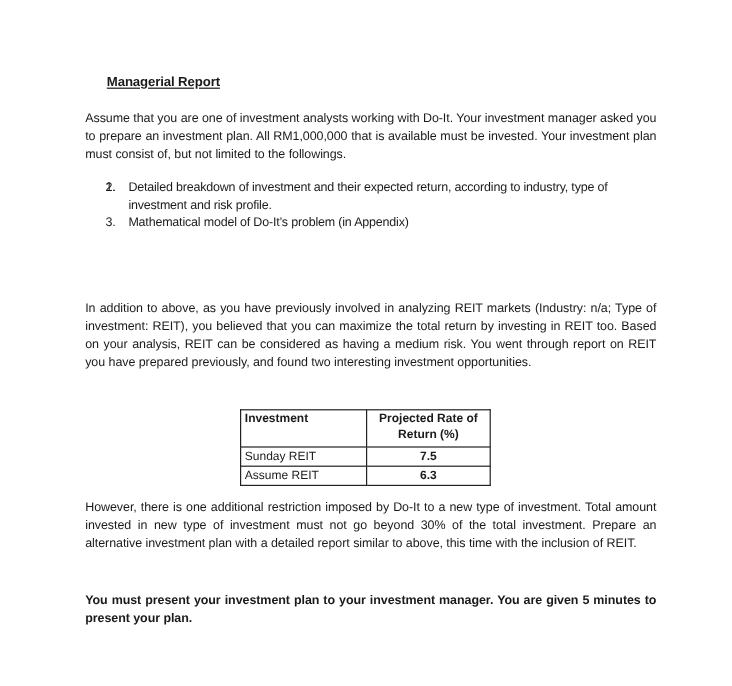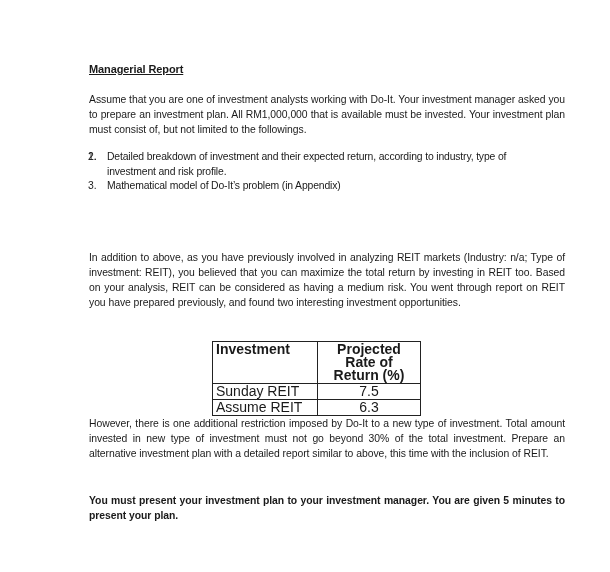--- a/index.html
+++ b/index.html
@@ -11,39 +11,38 @@
   .page { position: absolute; left: 71px; top: 0; width: 476px; }
   .title {
     position: absolute; left: 18px; top: 63px;
     font-size: 11px; font-weight: bold; text-decoration: underline;
     letter-spacing: -0.1px; white-space: nowrap;
   }
   .para {
     position: absolute; left: 0; width: 476px;
     font-size: 10.4px; line-height: 15px; text-align: justify;
     letter-spacing: -0.05px;
-    margin-left: 18px;
   }
   .p1 { top: 92px; }
   .p2 { top: 250px; }
   .p3 { top: 416px; }
   .p4 { top: 493px; font-weight: bold; }
   .list { position: absolute; left: 17px; top: 150px; width: 459px; margin: 0; padding: 0; list-style: none; }
   .list li { position: relative; padding-left: 19px; font-size: 10.4px; line-height: 14.5px; letter-spacing: -0.15px; }
   .list li .num { position: absolute; left: 0; top: 0; }
   table.inv {
-    position: absolute; left: 212px; top: 341px;
-    border-collapse: collapse; font-size: 14px; line-height: 13px; border-radius: 18px;
+    position: absolute; left: 200px; top: 341px;
+    border-collapse: collapse; font-size: 10px; line-height: 13px; border-radius: 18px;
   }
   table.inv td, table.inv th {
     border: 1px solid #222; padding: 1px 3px; vertical-align: top;
   }
   table.inv th { font-weight: bold; }
   .c1 { width: 98px; text-align: left; }
-  .c2 { width: 96px; text-align: center; }
+  .c2 { width: 96px; text-align: center; font-weight: bold; }
   table.inv tr.head th { height: 28px; }
   table.inv tr.row td { height: 13px; }
 </style>
 </head>
 <body>
 
 <div class="page">
   <div class="title">Managerial Report</div>
 
   <div class="para p1">Assume that you are one of investment analysts working with Do-It. Your investment manager asked you to prepare an investment plan. All RM1,000,000 that is available must be invested. Your investment plan must consist of, but not limited to the followings.</div>

